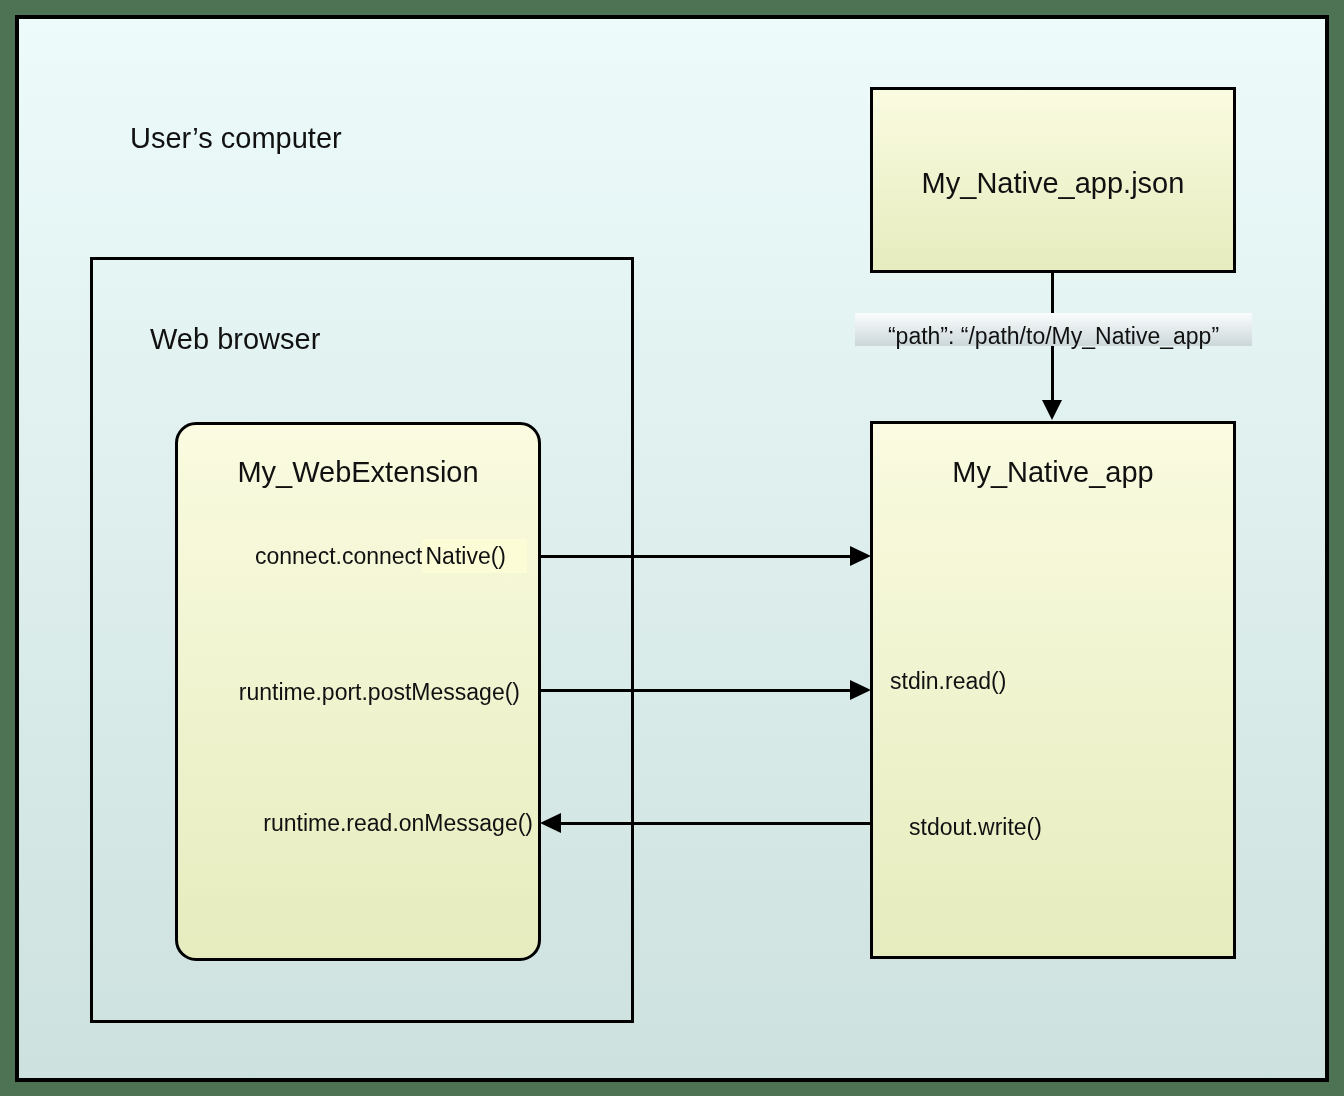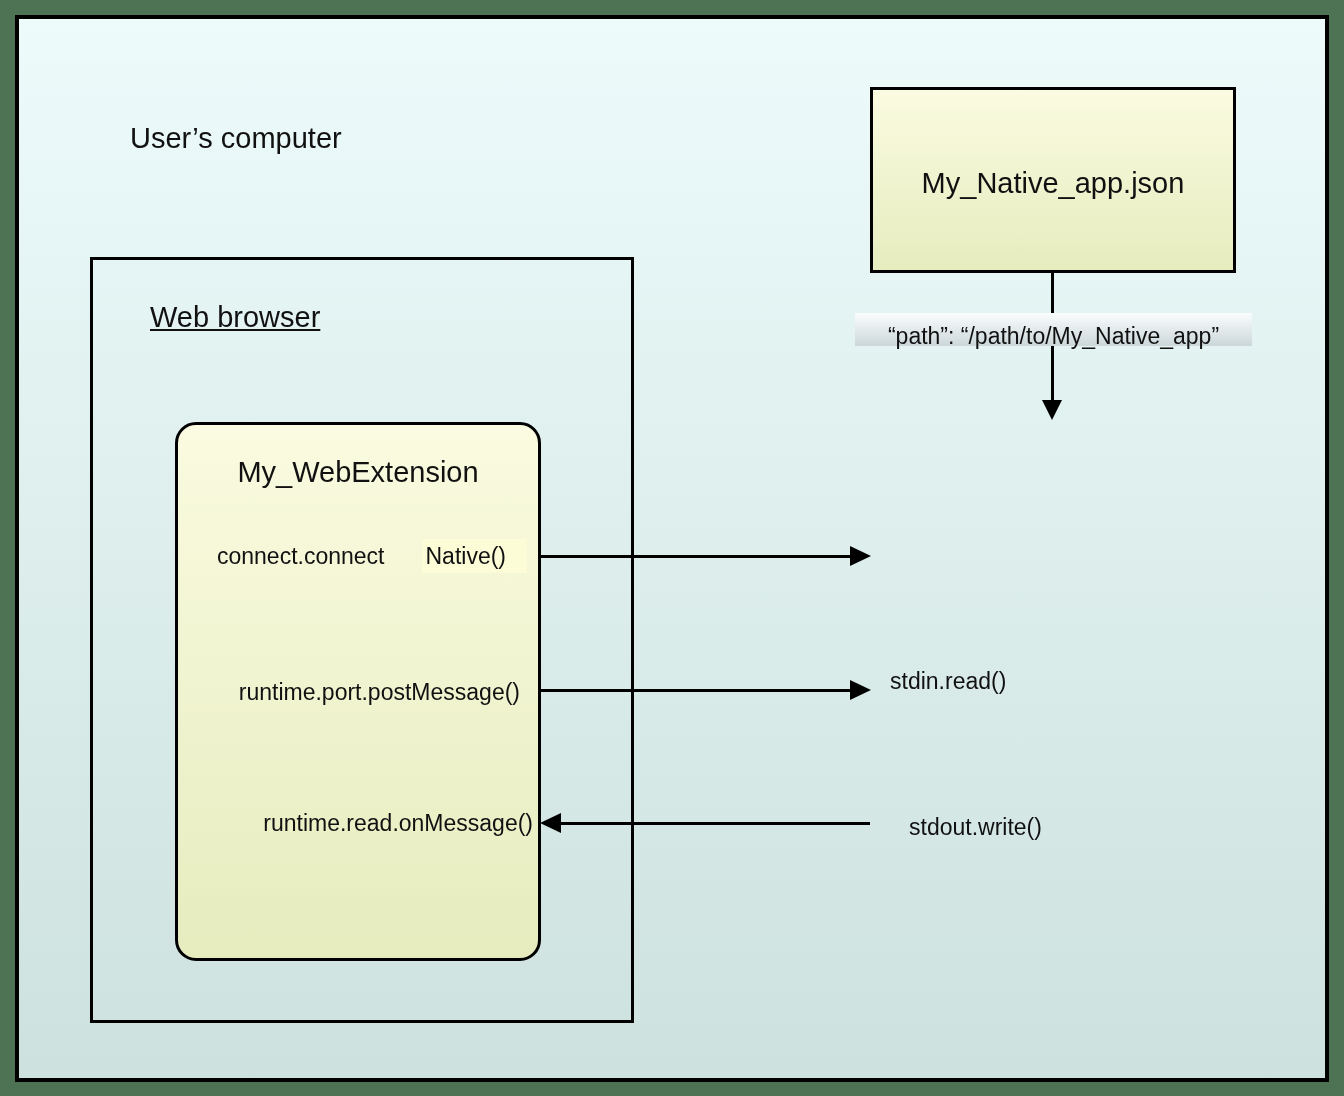--- a/index.html
+++ b/index.html
@@ -61,21 +61,20 @@
   .call-label{
     position:absolute;
     font-size:23px;
     line-height:34px;
     white-space:nowrap;
   }
   .right-align{ text-align:right; }
   .hl{
     background:var(--highlight);
     padding:4px 21px 4px 3px;
-    margin-left:38px;
   }
 
   .h-line{
     position:absolute;
     height:3px;
     background:#000;
   }
   .v-line{
     position:absolute;
     width:3px;
@@ -119,21 +118,21 @@
 </style>
 </head>
 <body>
 
 <div class="stage">
 
   <div class="frame"></div>
   <div class="heading" style="left:130px; top:105px;margin-top:16px;">User’s computer</div>
 
   <div class="box transparent-box z1" style="left:90px; top:257px; width:544px; height:766px;"></div>
-  <div class="heading z2" style="left:150px; top:300px;text-decoration:underline;">Web browser</div>
+  <div class="heading z2" style="left:150px; top:322px;">Web browser</div>
 
   <div class="h-line z2" style="left:540px; top:555px; width:312px;"></div>
   <div class="head-right z2" style="left:850px; top:546px;"></div>
 
   <div class="h-line z2" style="left:540px; top:689px; width:312px;"></div>
   <div class="head-right z2" style="left:850px; top:680px;"></div>
 
   <div class="h-line z2" style="left:560px; top:822px; width:310px;"></div>
   <div class="head-left z2" style="left:540px; top:813px;"></div>
 
@@ -146,16 +145,19 @@
     <div class="box-title" style="top:30px;">My_WebExtension</div>
   </div>
   <div class="call-label right-align z4" style="right:817px; top:539px;"><span>connect.connect</span><span class="hl">Native()</span></div>
   <div class="call-label right-align z4" style="right:824px; top:675px;">runtime.port.postMessage()</div>
   <div class="call-label right-align z4" style="right:811px; top:806px;">runtime.read.onMessage()</div>
 
   <div class="box yellow z2" style="left:870px; top:87px; width:366px; height:186px;">
     <div class="box-title" style="top:76px;">My_Native_app.json</div>
   </div>
 
+  <div class="box yellow z2" style="left:870px; top:421px; width:366px; height:538px;">
+    <div class="box-title" style="top:31px;">My_Native_app</div>
+  </div>
   <div class="call-label z4" style="left:890px; top:664px;">stdin.read()</div>
   <div class="call-label z4" style="left:890px; top:810px;margin-left:19px;">stdout.write()</div>
 
 </div>
 
 </body></html>

